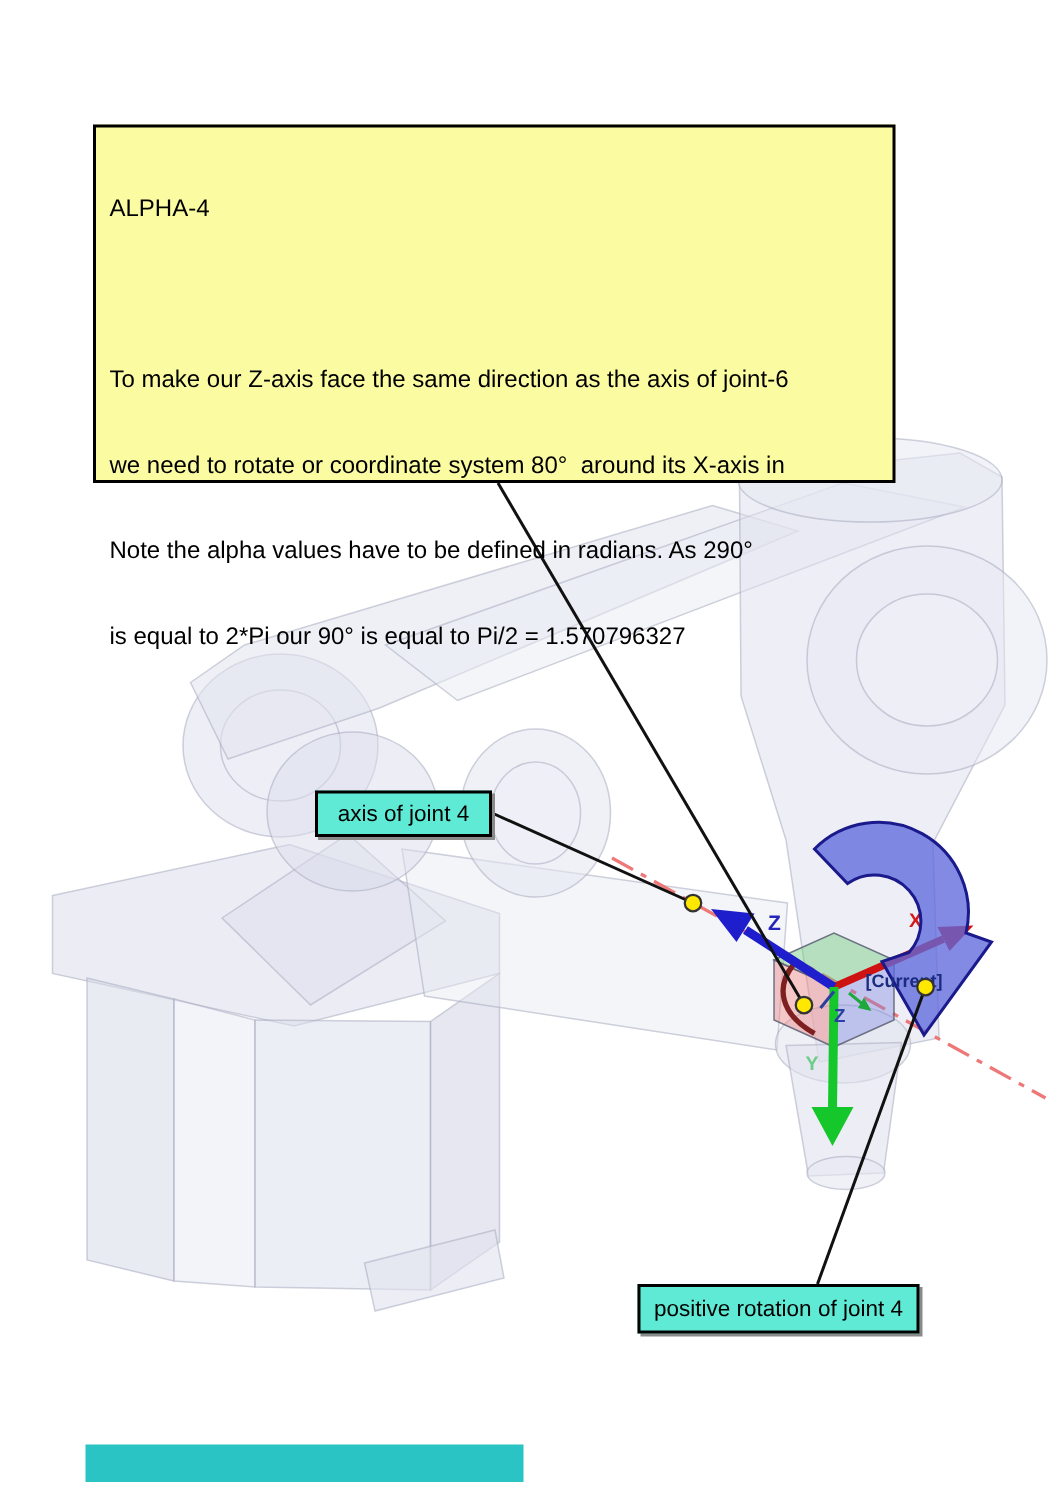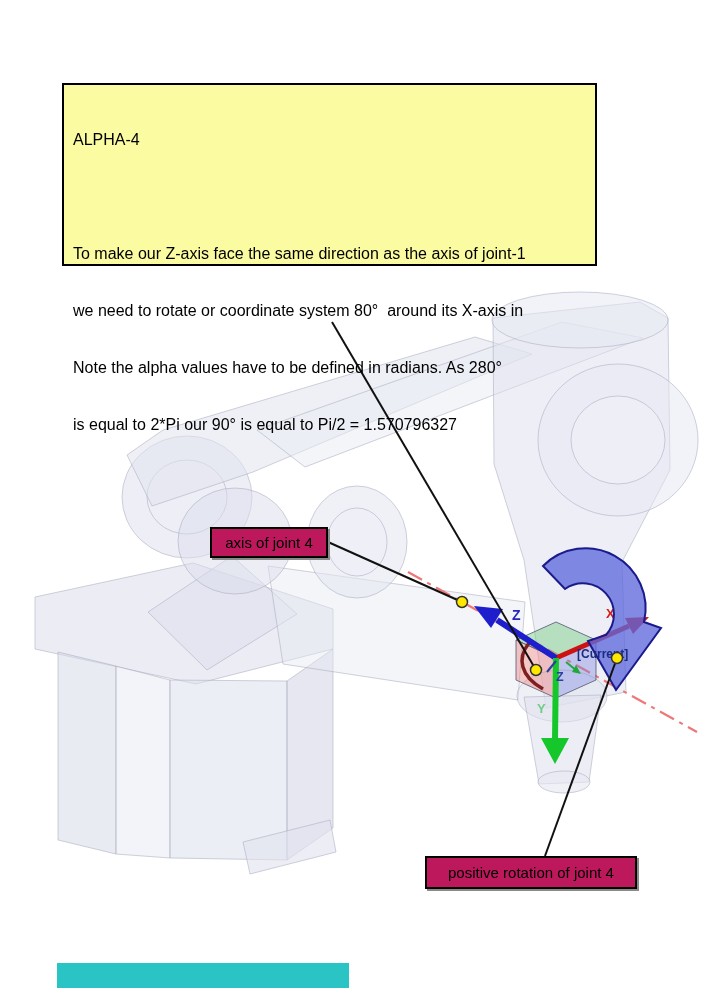--- a/index.html
+++ b/index.html
@@ -3,34 +3,34 @@
 <meta charset="utf-8">
 <style>
   html,body{margin:0;padding:0;background:#ffffff;}
   .canvas{
     position:relative;width:707px;height:1000px;background:#ffffff;overflow:hidden;
     font-family:"Liberation Sans",sans-serif;color:#000;
   }
   .scene-svg{position:absolute;left:0;top:0;width:707px;height:1000px;}
   
   .note-box{
-    position:absolute;left:62px;top:83px;width:535px;height:183px;box-sizing:border-box;
+    position:absolute;left:62px;top:83px;width:535px;height:239px;box-sizing:border-box;
     background:#FBFBA2;border:2px solid #000;padding:7px 9px;
     font-size:16px;line-height:19px;white-space:pre-wrap;
   }
   .note-line{min-height:19px;white-space:pre-wrap;}
   .note-spacer{height:19px;}
   
   .tag-label{
-    position:absolute;box-sizing:border-box;background:#be185d;border:2px solid #000;
+    position:absolute;box-sizing:border-box;background:#5eead4;border:2px solid #000;
     box-shadow:2px 2px 0 #8a8a8a;font-size:15px;display:flex;align-items:center;
     justify-content:center;white-space:nowrap;
   }
   .tag-axis{left:210px;top:527px;width:118px;height:31px;}
-  .tag-rotation{left:425px;top:856px;width:212px;height:33px;}
+  .tag-rotation{left:425px;top:856px;width:188px;height:33px;}
   
   .bottom-bar{position:absolute;left:57px;top:963px;width:292px;height:25px;background:#2AC4C4;}
   
   text{font-family:"Liberation Sans",sans-serif;font-weight:bold;}
 </style>
 </head>
 <body>
 
 <div class="canvas">
 
@@ -111,23 +111,23 @@
     <g fill="#FFE800" stroke="#333" stroke-width="1.5">
       <circle cx="462" cy="602" r="5.5"></circle>
       <circle cx="536" cy="670" r="5.5"></circle>
       <circle cx="617" cy="658" r="5.5"></circle>
     </g>
   </svg>
 
   <div class="note-box">
     <div class="note-line">ALPHA-4</div>
     <div class="note-spacer"></div>
-    <div class="note-line">To make our Z-axis face the same direction as the axis of joint-1</div>
+    <div class="note-line">To make our Z-axis face the same direction as the axis of joint-6</div>
     <div class="note-line">we need to rotate or coordinate system 80°  around its X-axis in</div>
-    <div class="note-line">Note the alpha values have to be defined in radians. As 280°</div>
+    <div class="note-line">Note the alpha values have to be defined in radians. As 290°</div>
     <div class="note-line">is equal to 2*Pi our 90° is equal to Pi/2 = 1.570796327</div>
     <div class="note-spacer"></div>
   </div>
 
   <div class="tag-label tag-axis">
     <span>axis of joint 4</span>
   </div>
   <div class="tag-label tag-rotation">
     <span>positive rotation of joint 4</span>
   </div>

